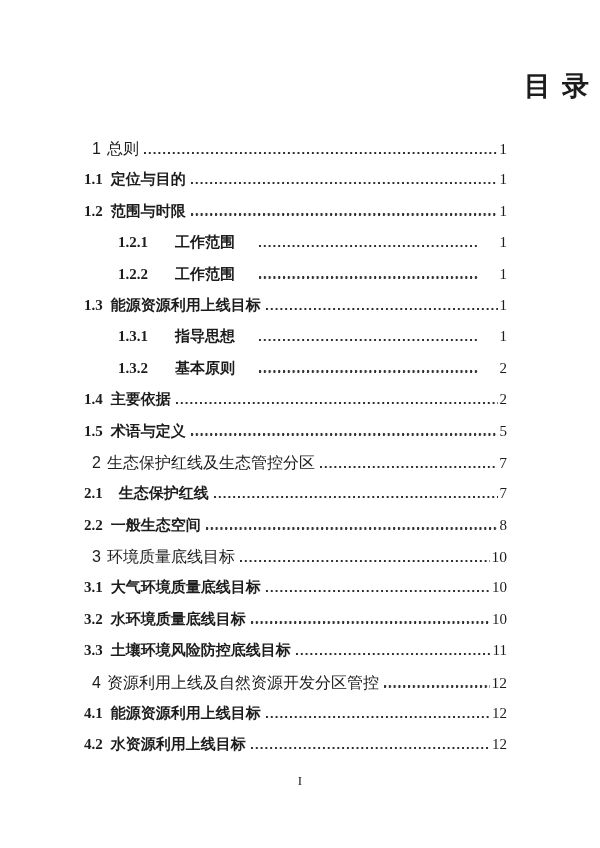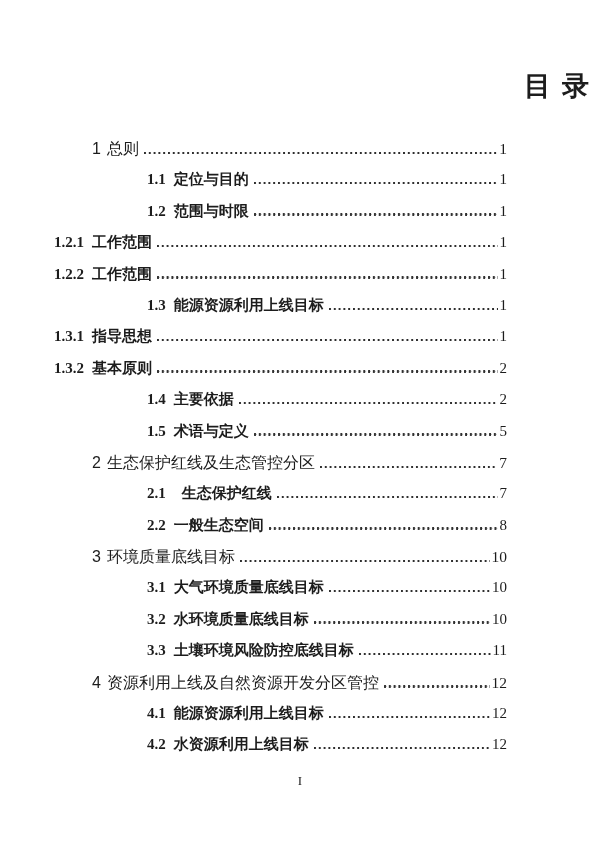--- a/index.html
+++ b/index.html
@@ -43,22 +43,22 @@
     line-height: 31.4px;
     padding-right: 93px;
     white-space: nowrap;
   }
   .toc-row.lvl1 {
     padding-left: 92px;
     font-family: "Liberation Sans", sans-serif;
     font-size: 16px;
     font-weight: 500;
   }
-  .toc-row.lvl2 { padding-left: 118px; font-size: 15px; margin-left: 29px; }
-  .toc-row.lvl3 { padding-left: 54px; font-size: 15px; }
+  .toc-row.lvl2 { padding-left: 84px; font-size: 15px; }
+  .toc-row.lvl3 { padding-left: 118px; font-size: 15px; gap: 19px; }
   .lvl1 .num { margin-right: 6px; }
   .lvl2 .num, .lvl3 .num {
     font-family: "Liberation Serif", serif;
     font-weight: bold;
     margin-right: 8px;
   }
   .toc-row.wide-gap .num { margin-right: 16px; }
   .lvl2 .text, .lvl3 .text {
     font-family: "Liberation Serif", serif;
     font-weight: 700;

